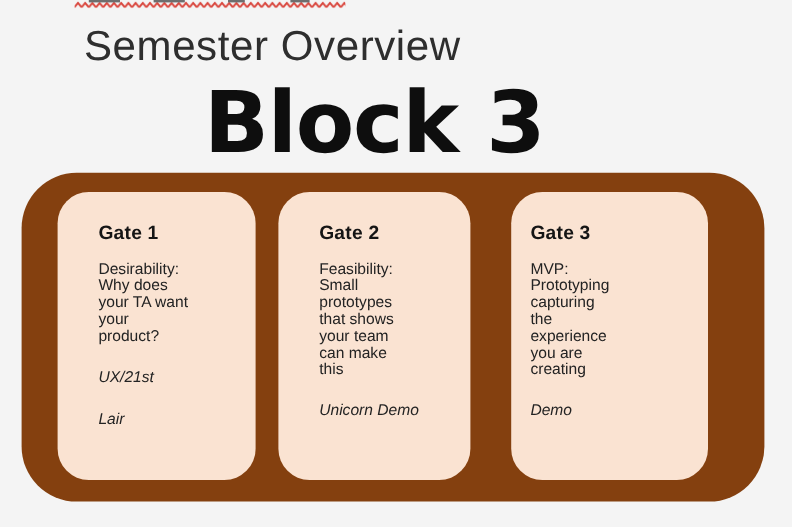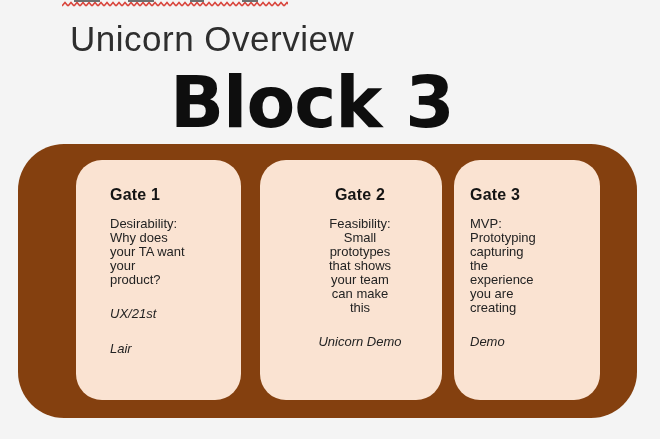--- a/index.html
+++ b/index.html
@@ -53,25 +53,24 @@
     border-radius: 46px;
   }
   .card {
     position: absolute;
     top: 160px;
     height: 240px;
     background: #fae3d2;
     border-radius: 26px;
     padding: 25px 16px 0 34px;
     color: #232323;
-    margin-left: 28px;
   }
   .card-1 { left: 48px;  width: 165px; }
-  .card-2 { left: 232px; width: 182px; text-align: center; }
-  .card-3 { left: 426px; width: 146px; padding-left: 16px; }
+  .card-2 { left: 232px; width: 160px; }
+  .card-3 { left: 426px; width: 164px; padding-left: 16px; }
   .card h3 {
     font-size: 16px;
     line-height: 20px;
     font-weight: bold;
     color: #151515;
     letter-spacing: 0.2px;
   }
   .card .desc {
     margin-top: 12px;
     font-size: 13px;
@@ -98,21 +97,21 @@
     </defs>
     <rect x="0" y="1" width="226" height="7" fill="url(#zig)"></rect>
     <g fill="#6e6e6e">
       <rect x="12" y="0" width="26" height="2"></rect>
       <rect x="66" y="0" width="26" height="2"></rect>
       <rect x="128" y="0" width="14" height="2"></rect>
       <rect x="180" y="0" width="16" height="2"></rect>
     </g>
   </svg>
 
-  <div class="subtitle">Unicorn Overview</div>
+  <div class="subtitle">Semester Overview</div>
 
   <div class="title">Block 3</div>
 
   <div class="container"></div>
 
   <div class="card card-1">
     <h3>Gate 1</h3>
     <p class="desc">Desirability:
 Why does
 your TA want

